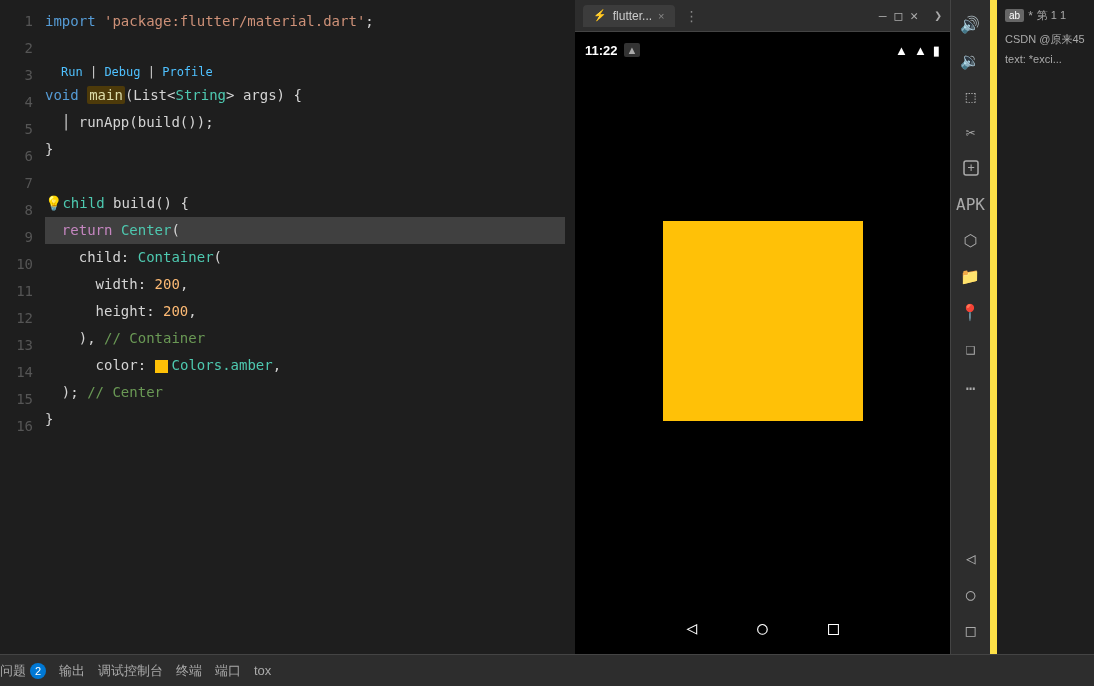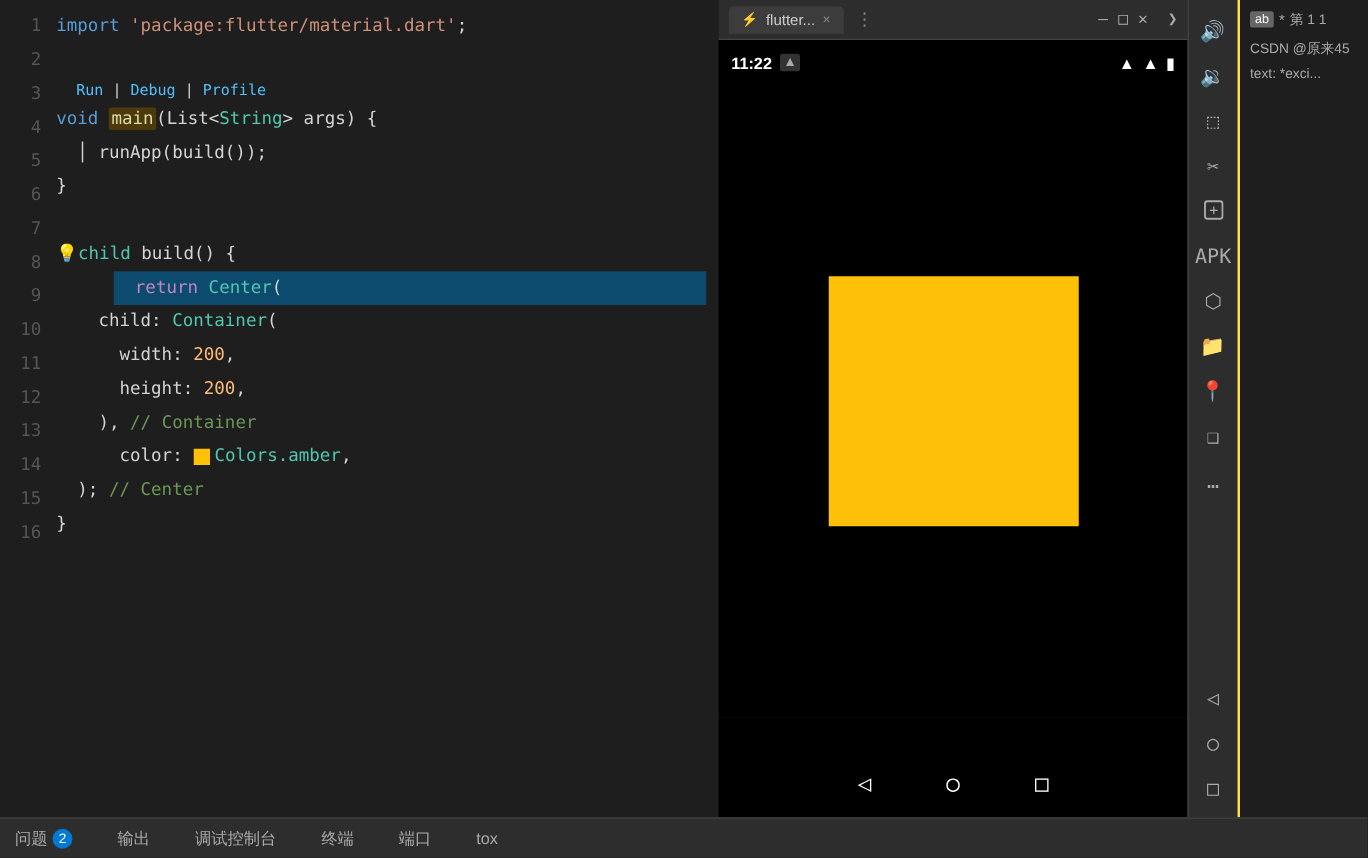--- a/index.html
+++ b/index.html
@@ -60,21 +60,21 @@
 
     
     .kw { color: #569cd6; }
     .kw2 { color: #c586c0; }
     .str { color: #ce9178; }
     .fn { color: #dcdcaa; }
     .type { color: #4ec9b0; }
     .comment { color: #6a9955; }
     .num { color: #fdba74; }
     .plain { color: #d4d4d4; }
-    .highlight-line { background: #0c4a6e; display: block; margin-left: 46px; }
+    .highlight-line { background: #404040; display: block; }
     .amber-box {
       display: inline-block;
       width: 13px;
       height: 13px;
       background: #ffc107;
       vertical-align: middle;
       margin-right: 4px;
     }
     .run-links {
       font-size: 12px;
@@ -162,39 +162,39 @@
       color: #aaa;
       font-size: 16px;
       cursor: pointer;
       border-radius: 4px;
     }
 
     
     .csdn-panel {
       width: 104px;
       background: #1e1e1e;
-      border-left: 2px solid #fde047;
+      border-left: 7px solid #fde047;
       display: flex;
       flex-direction: column;
       padding: 8px;
       font-size: 11px;
       color: #aaa;
       font-family: sans-serif;
       gap: 4px;
     }
     .csdn-item { line-height: 16px; }
 
     
     .bottom-bar {
       height: 32px;
       background: #2d2d2d;
       display: flex;
       align-items: center;
-      padding: 0 12px;
-      gap: 36px;
+      padding: 0 0;
+      gap: 13px;
       border-top: 1px solid #444;
       font-family: sans-serif;
       font-size: 13px;
       color: #aaa;
     }
     .bottom-item {
       display: flex;
       align-items: center;
       gap: 4px;
       cursor: pointer;

